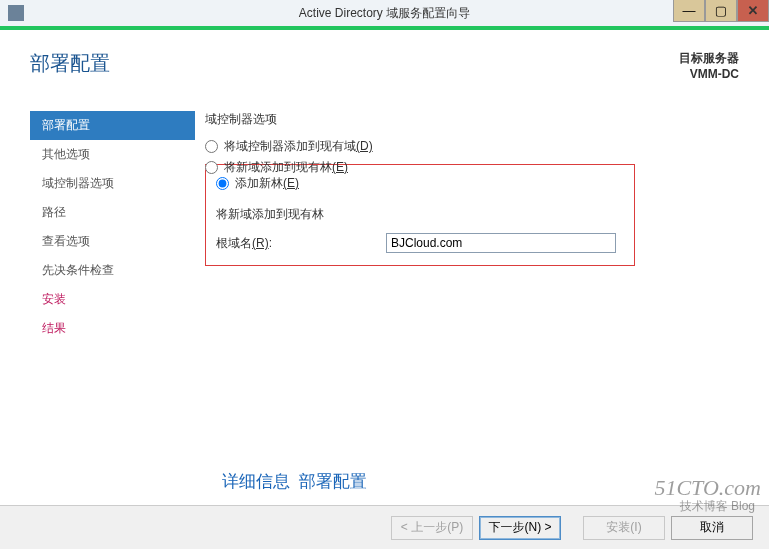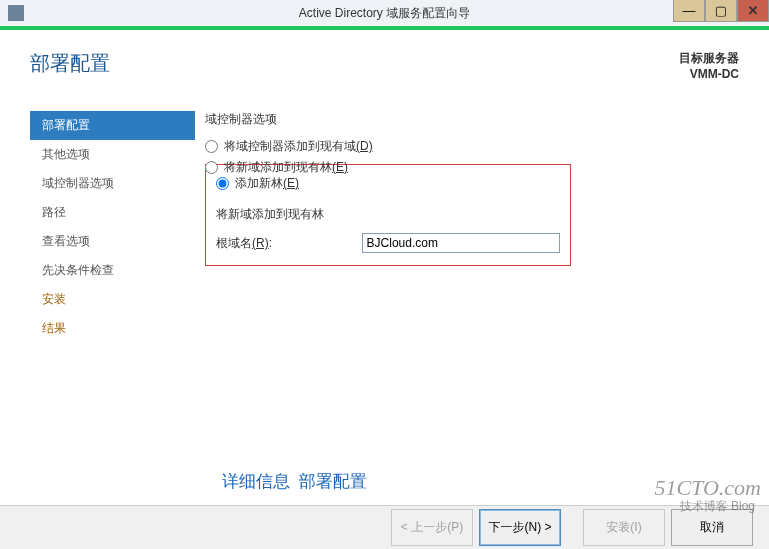--- a/index.html
+++ b/index.html
@@ -22,41 +22,41 @@
     .page-title { font-size: 20px; color: #1a5490; font-weight: normal; }
     .target-info { text-align: right; font-size: 12px; color: #333; }
     .target-label { font-weight: bold; }
     .target-name { font-weight: bold; }
     
     .body-row { display: flex; }
     
     .sidebar { width: 165px; }
     .nav-item { padding: 6px 12px; font-size: 12px; color: #555; cursor: pointer; }
     .nav-item.active { background: #2e7cc0; color: #fff; }
-    .nav-item.disabled { color: #a16207; }
+    .nav-item.disabled { color: #be185d; }
     
     .form-area { flex: 1; padding-left: 10px; font-size: 12px; color: #333; }
     .section-label { margin-bottom: 10px; }
     .radio-group { margin-bottom: 18px; }
     .radio-row { display: flex; align-items: center; margin-bottom: 4px; }
     .radio-row input[type="radio"] { margin-right: 6px; }
     .radio-row label { cursor: pointer; }
     .underline { text-decoration: underline; }
     
-    .highlight-box { border: 1px solid #db3c3c; padding: 10px 10px 12px 10px; margin-top: -30px; width: 366px; }
+    .highlight-box { border: 1px solid #db3c3c; padding: 10px 10px 12px 10px; margin-top: -30px; width: 430px; }
     .highlight-box .radio-row { margin-bottom: 14px; }
     .domain-row { display: flex; align-items: center; }
     .domain-label { width: 170px; }
     .domain-input { width: 230px; border: 1px solid #8b9db0; padding: 2px 4px; font-size: 12px; height: 20px; }
     
     .more-link { position: absolute; bottom: 56px; left: 222px; font-size: 17px; color: #1a65b8; cursor: pointer; }
     .more-link span { margin-right: 4px; }
     
     .footer { position: absolute; bottom: 0; left: 0; right: 0; height: 44px; border-top: 1px solid #ccc; background: #f0f0f0; display: flex; align-items: center; justify-content: flex-end; padding-right: 16px; gap: 6px; }
-    .footer-btn { min-width: 82px; height: 37px; font-size: 12px; background: #efefef; border: 1px solid #a5a5a5; cursor: pointer; padding: 0 8px; }
+    .footer-btn { min-width: 82px; height: 24px; font-size: 12px; background: #efefef; border: 1px solid #a5a5a5; cursor: pointer; padding: 0 8px; }
     .footer-btn:disabled { color: #a0a0a0; background: #f0f0f0; border-color: #c8c8c8; }
     .footer-btn.default { border: 1px solid #4d8cc7; box-shadow: inset 0 0 0 1px #8fb8dd; }
     
     .watermark { position: absolute; right: 8px; bottom: 48px; font-size: 22px; color: rgba(60,60,60,0.5); font-style: italic; font-family: "Times New Roman", serif; pointer-events: none; text-shadow: 1px 1px 2px rgba(255,255,255,0.5); }
     .watermark-sub { position: absolute; right: 14px; bottom: 34px; font-size: 12px; color: rgba(60,60,60,0.5); pointer-events: none; }
   </style>
 </head>
 <body>
 
 <div class="titlebar">

